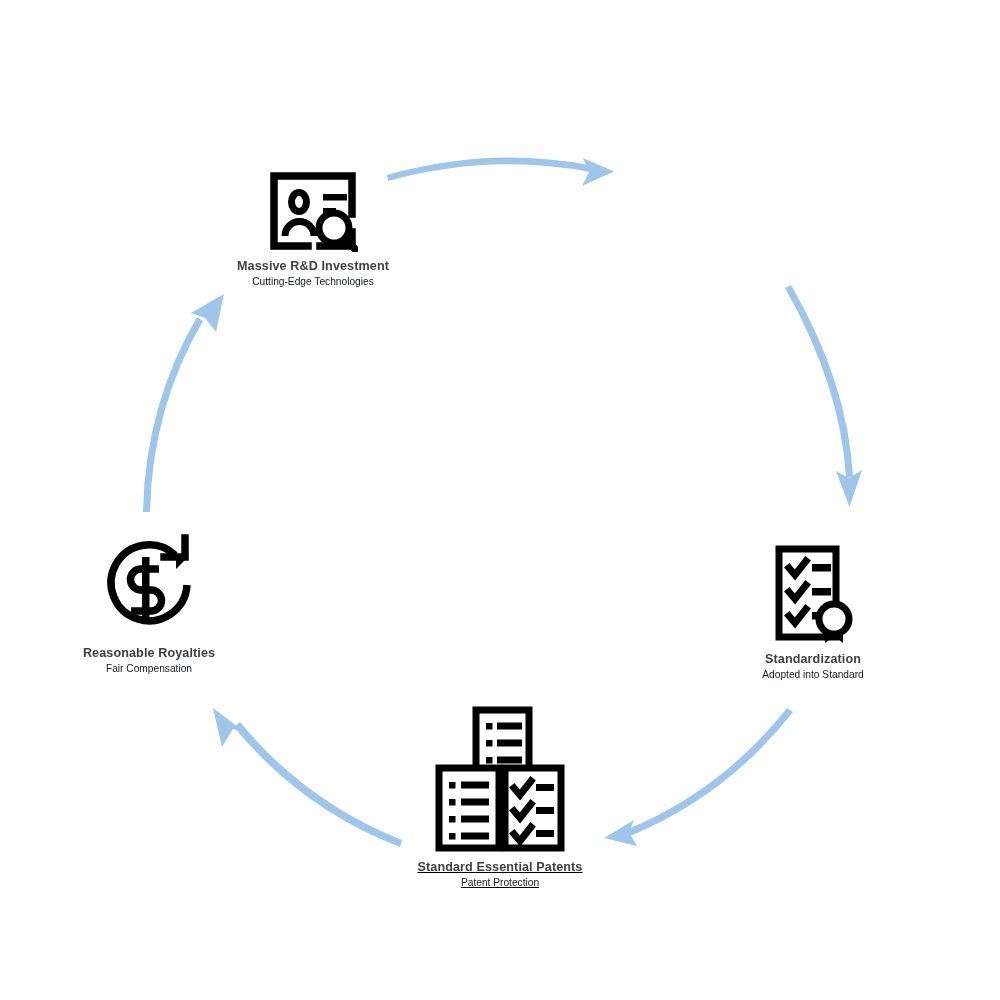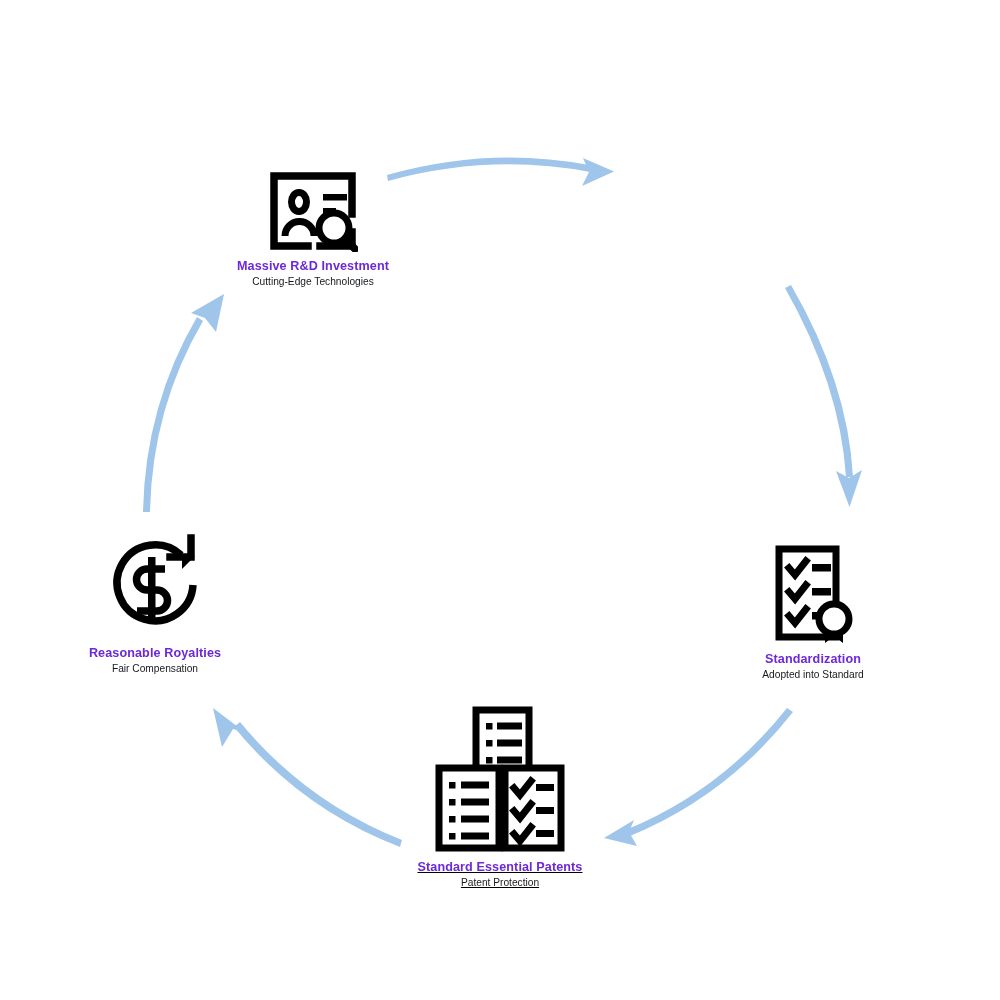--- a/index.html
+++ b/index.html
@@ -31,21 +31,21 @@
     margin-left: -130px;
   }
   .node-icon {
     display: block;
     line-height: 0;
   }
   .node-title {
     margin-top: 7px;
     font-size: 12.6px;
     font-weight: bold;
-    color: #6d28d9;
+    color: #404040;
     letter-spacing: 0.1px;
     text-align: center;
     white-space: nowrap;
   }
   .node-subtitle {
     margin-top: 3px;
     font-size: 10.2px;
     font-weight: normal;
     color: #16191d;
     text-align: right;
@@ -159,21 +159,21 @@
         <path d="M81 106 L87 113 L98 99" fill="none" stroke="#000" stroke-width="7" stroke-linecap="square" stroke-linejoin="miter"></path>
         <rect x="103" y="102" width="18" height="7" fill="#000"></rect>
         <path d="M81 129 L87 136 L98 122" fill="none" stroke="#000" stroke-width="7" stroke-linecap="square" stroke-linejoin="miter"></path>
         <rect x="103" y="125" width="18" height="7" fill="#000"></rect>
       </svg>
     </span>
     <span class="node-title">Standard Essential Patents</span>
     <span class="node-subtitle">Patent Protection</span>
   </div>
 
-  <div class="node" style="left:155px; top:533px;">
+  <div class="node" style="left:149px; top:533px;">
     <span class="node-icon">
       <svg width="104" height="106" viewBox="0 0 104 106">
 
         <path d="M 78 22 A 38 38 0 1 0 90 52" fill="none" stroke="#000" stroke-width="7.5" stroke-linecap="butt"></path>
 
         <path d="M 67 24 H 88 V 5" fill="none" stroke="#000" stroke-width="7.5" stroke-linecap="square"></path>
         <path d="M 79 36 L 92 23 L 79 23 Z" fill="#000"></path>
 
         <path d="M62 36 H44 a10.5 10.5 0 0 0 0 21 h10 a10.5 10.5 0 0 1 0 21 H34" fill="none" stroke="#000" stroke-width="7.5" stroke-linecap="butt"></path>
 

